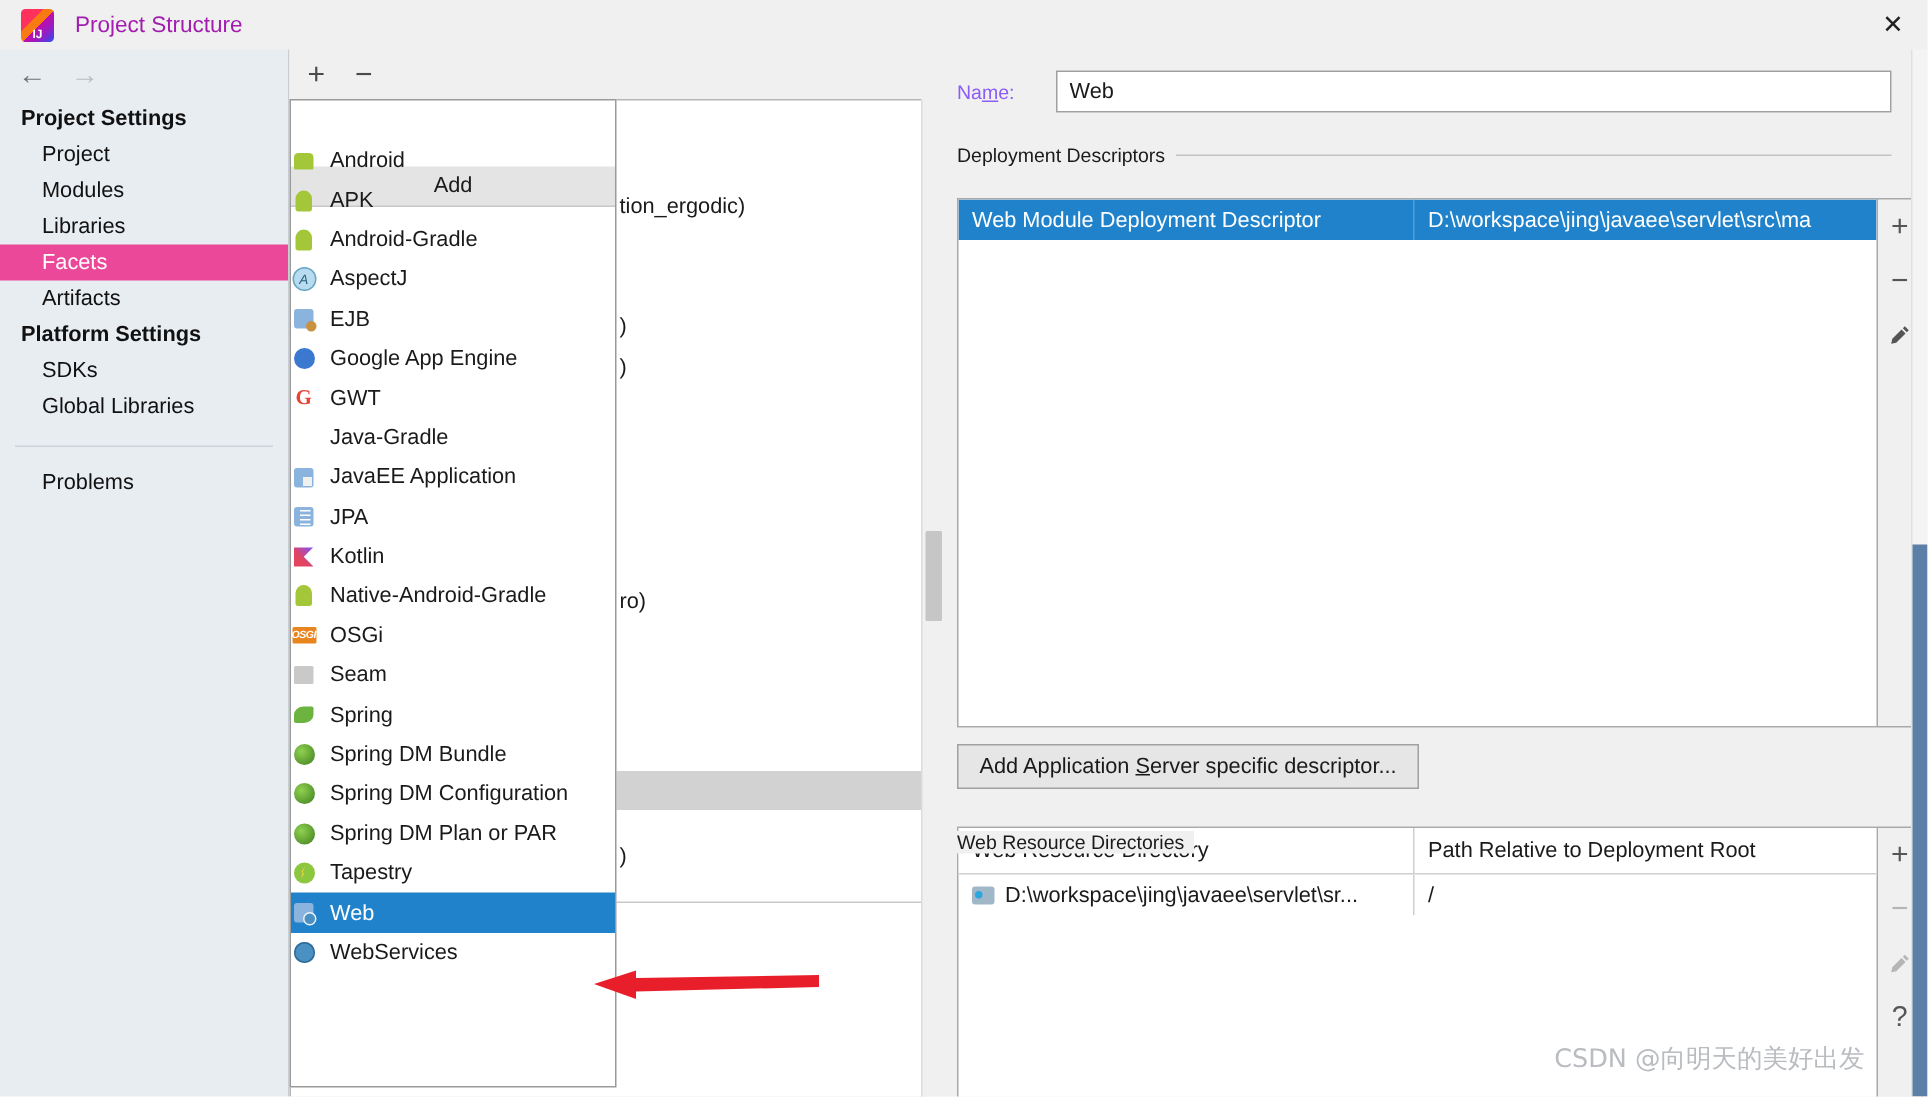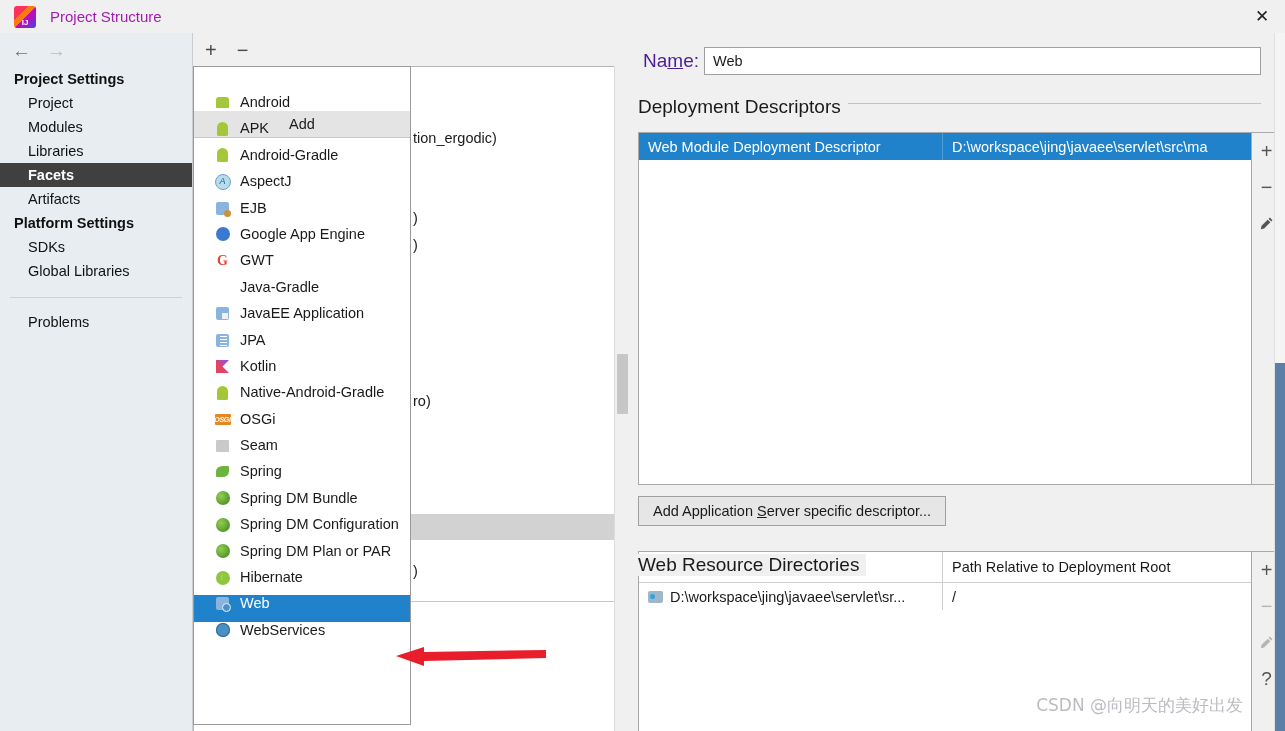--- a/index.html
+++ b/index.html
@@ -98,23 +98,22 @@
     padding: 4px 0 4px 14px;
     color: #111;
   }
   .nav-item {
     font-size: 14.5px;
     padding: 4px 4px 4px 28px;
     color: #111;
     cursor: pointer;
   }
   .nav-item.selected {
-    background: #404040;
+    background: #ec4899;
     color: #ffffff;
-    font-weight: bold;
   }
   .nav-sep {
     height: 1px;
     background: #ccd2d8;
     margin: 14px 10px 12px 10px;
   }
 
   
   .middle {
     position: absolute;
@@ -204,22 +203,22 @@
     margin-top: 44px;
   }
   .popup-list {
     position: absolute;
     left: 0; right: 0; top: 27px; bottom: 0;
     overflow: hidden;
   }
   .popup-item {
     height: 26.4px;
     display: flex;
-    align-items: flex-start;
-    padding-left: 20px;
+    align-items: center;
+    padding-left: 0;
     font-size: 14.5px;
     color: #1a1a1a;
     cursor: pointer;
     box-sizing: border-box;
   }
   .popup-item.selected {
     background: #1f82ca;
     color: #ffffff;
   }
   .pi-icon {
@@ -280,41 +279,40 @@
   }
   .name-row {
     position: absolute;
     left: 8px; top: 14px; right: 14px;
     height: 28px;
     display: flex;
     align-items: center;
   }
   .name-label {
     width: 66px;
-    font-size: 19px;
-    color: #4c1d95;
-    text-align: center;
+    font-size: 13px;
+    color: #8b5cf6;
   }
   .name-label u { text-decoration: underline; }
   .name-input {
     flex: 1;
     height: 28px;
     background: #ffffff;
     border: 1px solid #a0a0a0;
     box-sizing: border-box;
     font-family: "Liberation Sans", sans-serif;
     font-size: 14.5px;
     color: #1a1a1a;
     padding: 0 8px;
     outline: none;
   }
 
   .group-title {
     position: absolute;
-    font-size: 19px;
+    font-size: 13px;
     color: #1a1a1a;
     background: #f0f0f0;
     padding-right: 7px;
     z-index: 2;
   }
   .group-line {
     position: absolute;
     height: 1px;
     background: #c2c2c2;
   }
@@ -597,21 +595,21 @@
       <div class="popup-item">
         <span class="pi-icon">
             <i class="ic-springdm"></i>
           </span>
         <span class="pi-label">Spring DM Plan or PAR</span>
       </div>
       <div class="popup-item">
         <span class="pi-icon">
             <i class="ic-tapestry"></i>
           </span>
-        <span class="pi-label">Hibernate</span>
+        <span class="pi-label">Tapestry</span>
       </div>
       <div class="popup-item selected">
         <span class="pi-icon">
             <i class="ic-web"></i>
           </span>
         <span class="pi-label">Web</span>
       </div>
       <div class="popup-item">
         <span class="pi-icon">
             <i class="ic-ws"></i>

